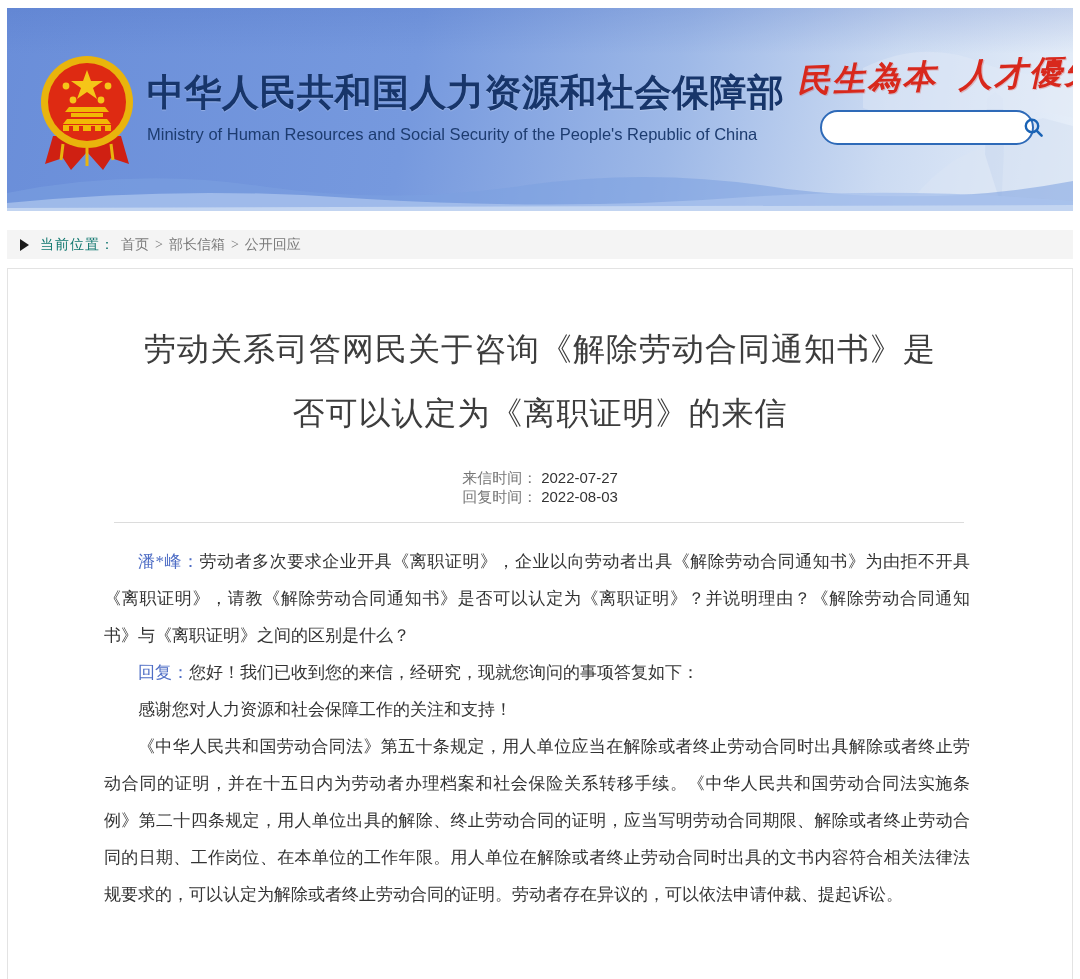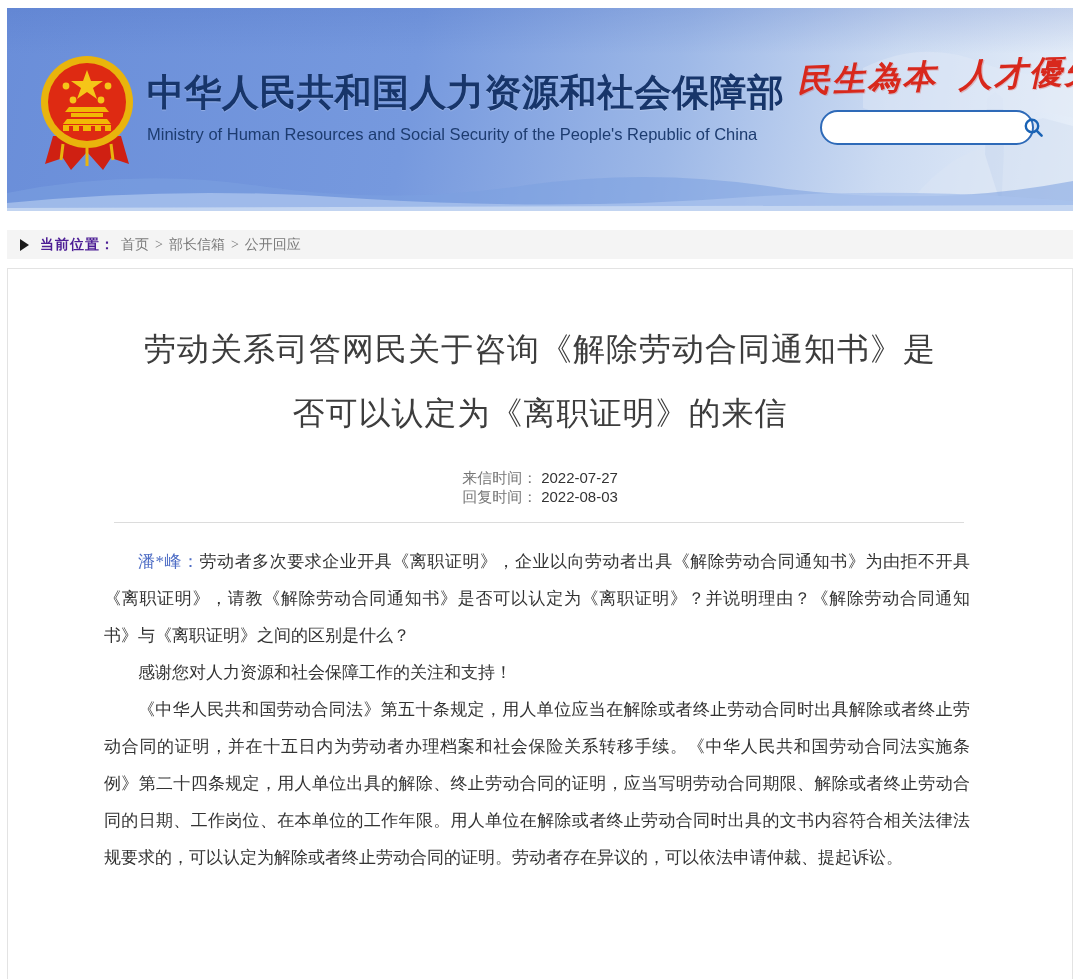--- a/index.html
+++ b/index.html
@@ -61,21 +61,21 @@
 
   
   .crumb-bar {
     position:absolute; left:7px; top:230px; width:1066px; height:29px;
     background:#f4f4f4; display:flex; align-items:center; font-size:14px;
   }
   .crumb-marker {
     width:0; height:0; margin-left:13px;
     border-left:9px solid #1a1a1a; border-top:6px solid transparent; border-bottom:6px solid transparent;
   }
-  .crumb-label { font-weight:700; color:#4c1d95; margin-left:11px; letter-spacing:1px; }
+  .crumb-label { font-weight:400; color:#0f766e; margin-left:11px; letter-spacing:1px; }
   .crumb-link { color:#7a7a7a; text-decoration:none; margin:0 6px; }
   .crumb-sep { color:#7a7a7a; }
 
   
   .card {
     position:absolute; left:7px; top:268px; width:1066px; height:772px;
     background:#ffffff; border:1px solid #e3e3e3;
   }
   .doc-title {
     margin-top:48px; text-align:center;
@@ -186,16 +186,17 @@
     </div>
     <div>
       <span class="meta-label">回复时间：</span><span class="meta-value">2022-08-03</span>
     </div>
   </div>
 
   <hr class="divider">
 
   <div class="doc-body">
     <p><span class="lead">潘*峰：</span><span>劳动者多次要求企业开具《离职证明》，企业以向劳动者出具《解除劳动合同通知书》为由拒不开具《离职证明》，请教《解除劳动合同通知书》是否可以认定为《离职证明》？并说明理由？《解除劳动合同通知书》与《离职证明》之间的区别是什么？</span></p>
+    <p><span class="lead">回复：</span><span>您好！我们已收到您的来信，经研究，现就您询问的事项答复如下：</span></p>
     <p><span>感谢您对人力资源和社会保障工作的关注和支持！</span></p>
     <p><span>《中华人民共和国劳动合同法》第五十条规定，用人单位应当在解除或者终止劳动合同时出具解除或者终止劳动合同的证明，并在十五日内为劳动者办理档案和社会保险关系转移手续。《中华人民共和国劳动合同法实施条例》第二十四条规定，用人单位出具的解除、终止劳动合同的证明，应当写明劳动合同期限、解除或者终止劳动合同的日期、工作岗位、在本单位的工作年限。用人单位在解除或者终止劳动合同时出具的文书内容符合相关法律法规要求的，可以认定为解除或者终止劳动合同的证明。劳动者存在异议的，可以依法申请仲裁、提起诉讼。</span></p>
   </div>
 </div>
 
 </body></html>

